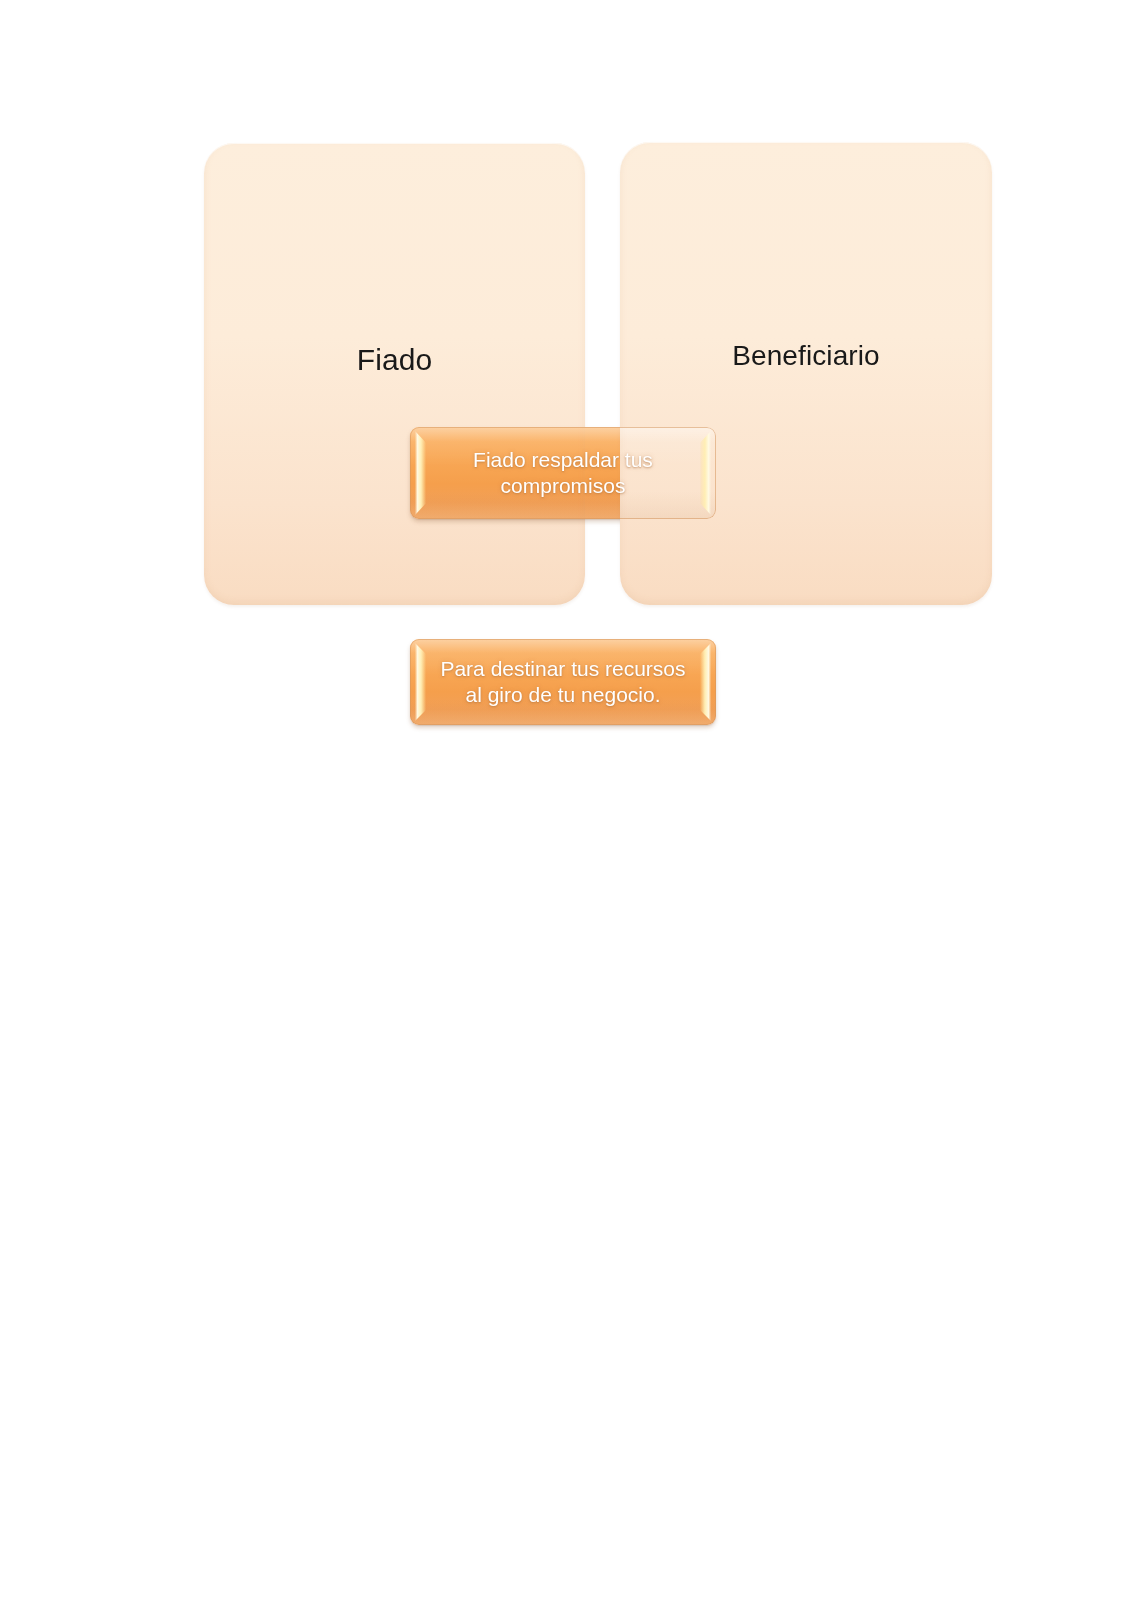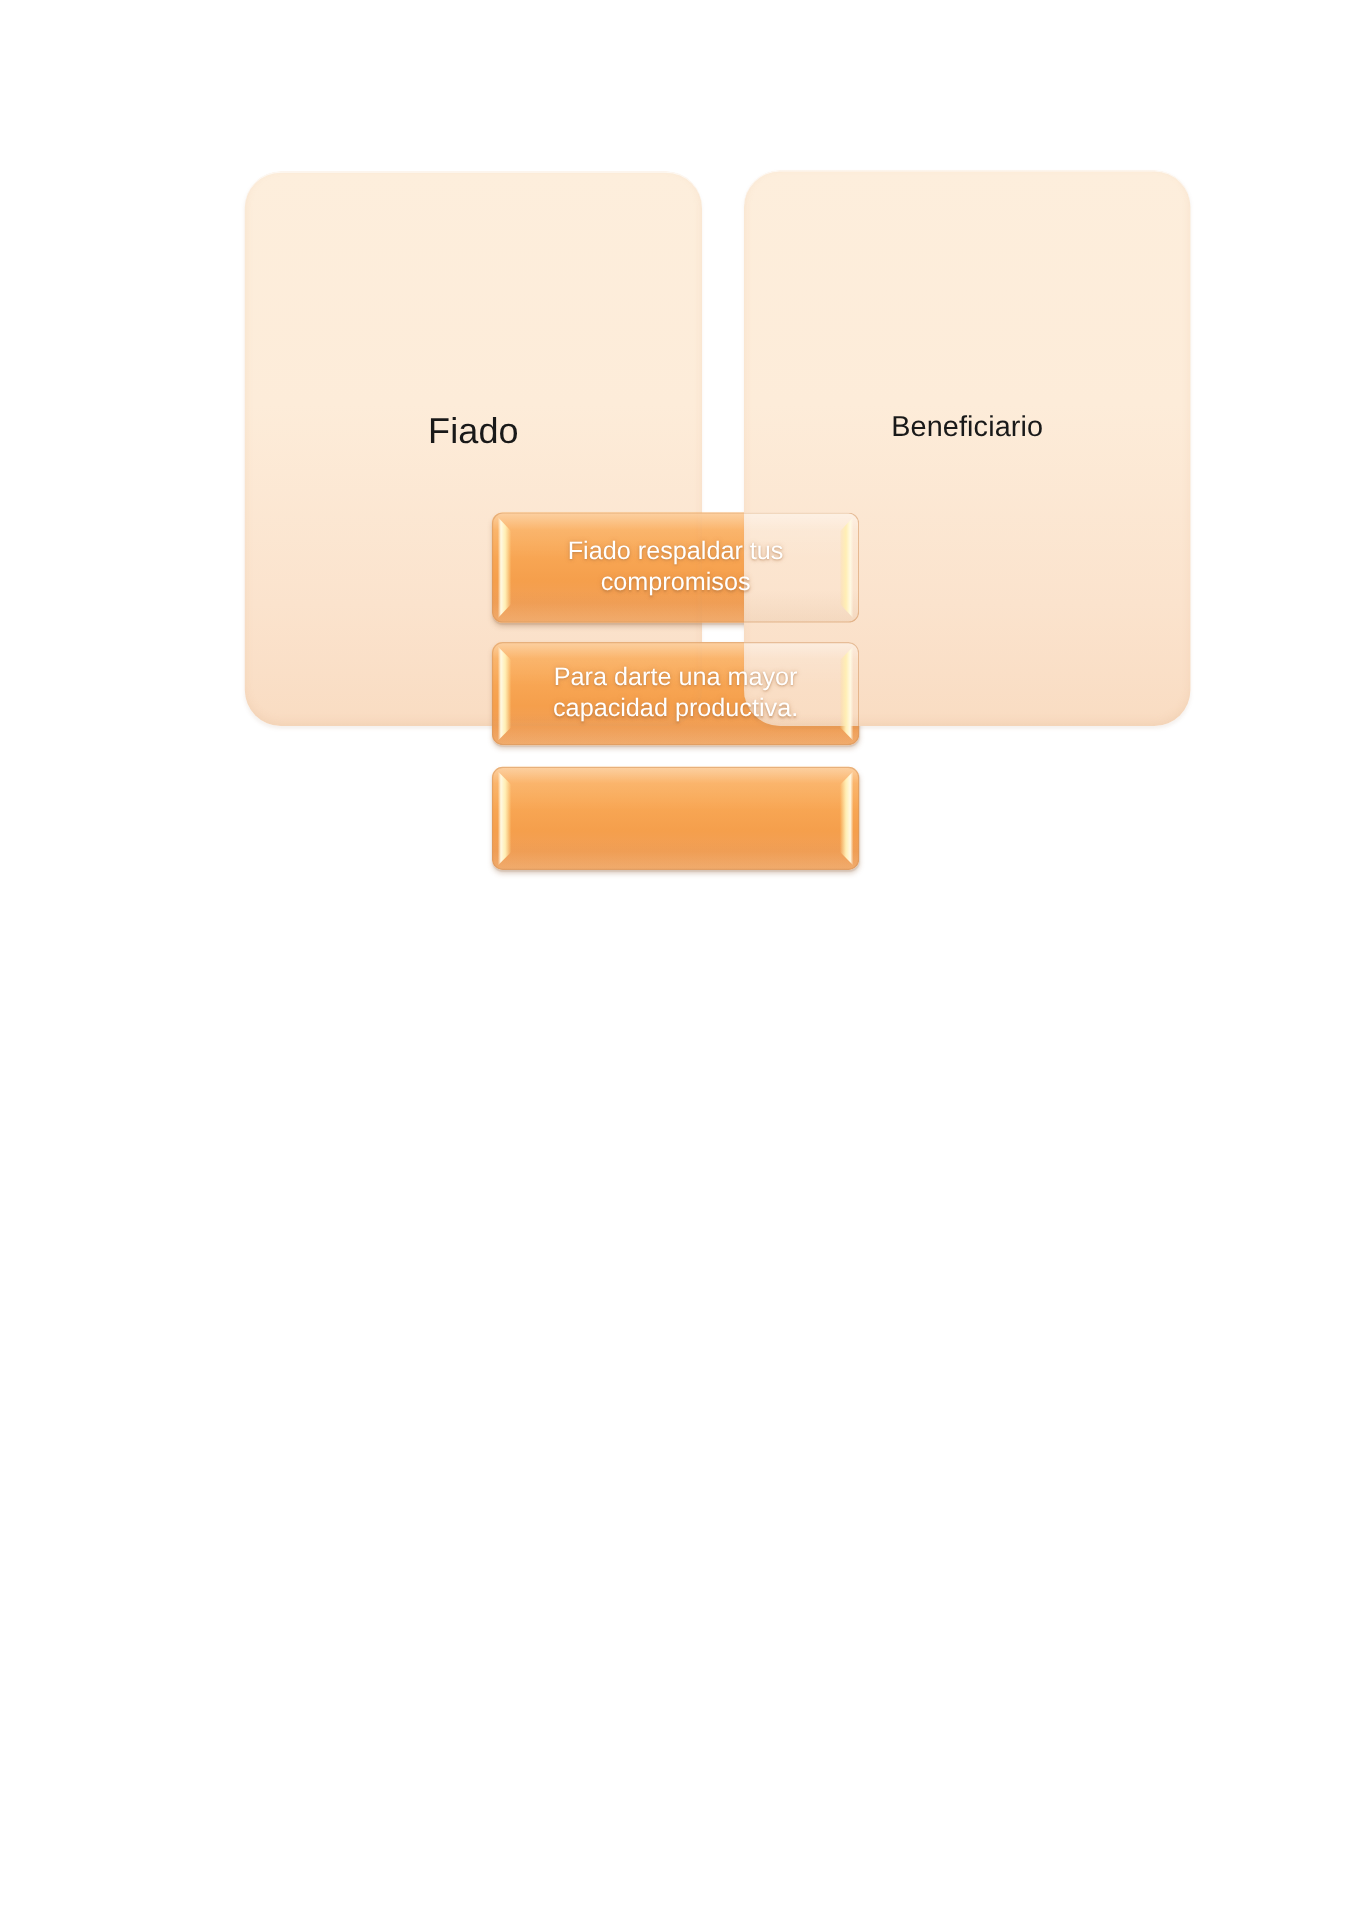--- a/index.html
+++ b/index.html
@@ -72,21 +72,21 @@
     letter-spacing: 0.1px;
     white-space: nowrap;
   }
   #title-fiado {
     top: 200px;
     font-size: 30px;
     line-height: 34px;
   }
   #title-beneficiario {
     top: 200px;
-    font-size: 24px;
+    font-size: 28px;
     line-height: 28px;
   }
 
   
   .chip {
     position: absolute;
     border-radius: 9px;
     display: flex;
     align-items: center;
     justify-content: center;
@@ -187,33 +187,27 @@
     <div class="card-title" id="title-fiado">Fiado</div>
 
     <div class="chip chip-strong" id="chip-f1">
       <span class="gloss"></span>
       <span class="bevel bevel-l"></span>
       <span class="bevel bevel-r"></span>
       <span class="edge"></span>
       <span class="chip-label">Fiado respaldar tus compromisos</span>
     </div>
 
-    <div class="chip chip-strong" id="chip-f2">
-      <span class="gloss"></span>
-      <span class="bevel bevel-l"></span>
-      <span class="bevel bevel-r"></span>
-      <span class="edge"></span>
-      <span class="chip-label">Para darte una mayor capacidad productiva.</span>
-    </div>
 
     <div class="chip chip-strong" id="chip-f3">
       <span class="gloss"></span>
       <span class="bevel bevel-l"></span>
       <span class="bevel bevel-r"></span>
       <span class="edge"></span>
+      <span class="chip-label">Para destinar tus recursos al giro de tu negocio.</span>
     </div>
   </div>
 
   <div class="card" id="card-beneficiario">
     <div class="card-title" id="title-beneficiario">Beneficiario</div>
 
   </div>
 
 </div>
 

